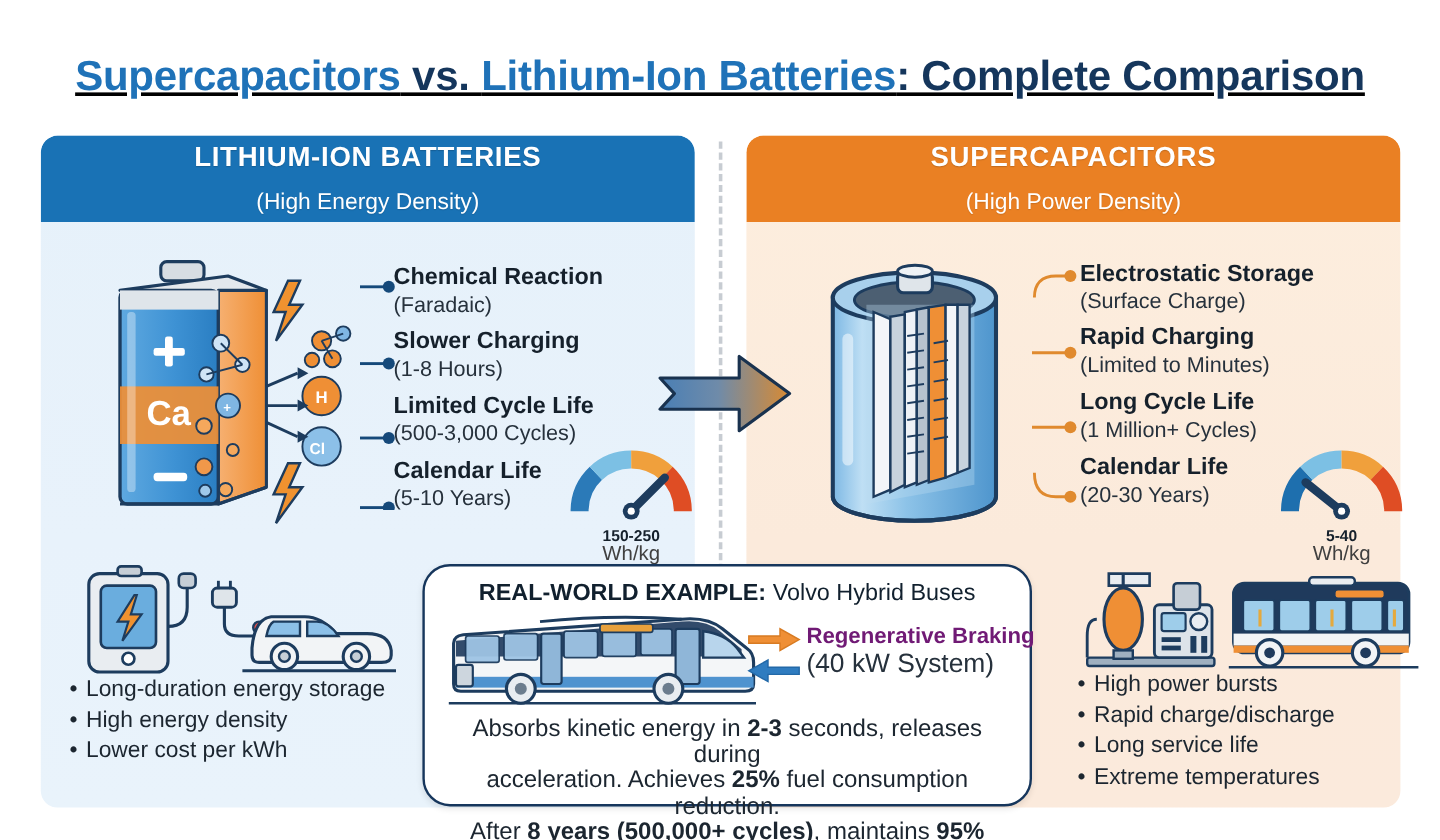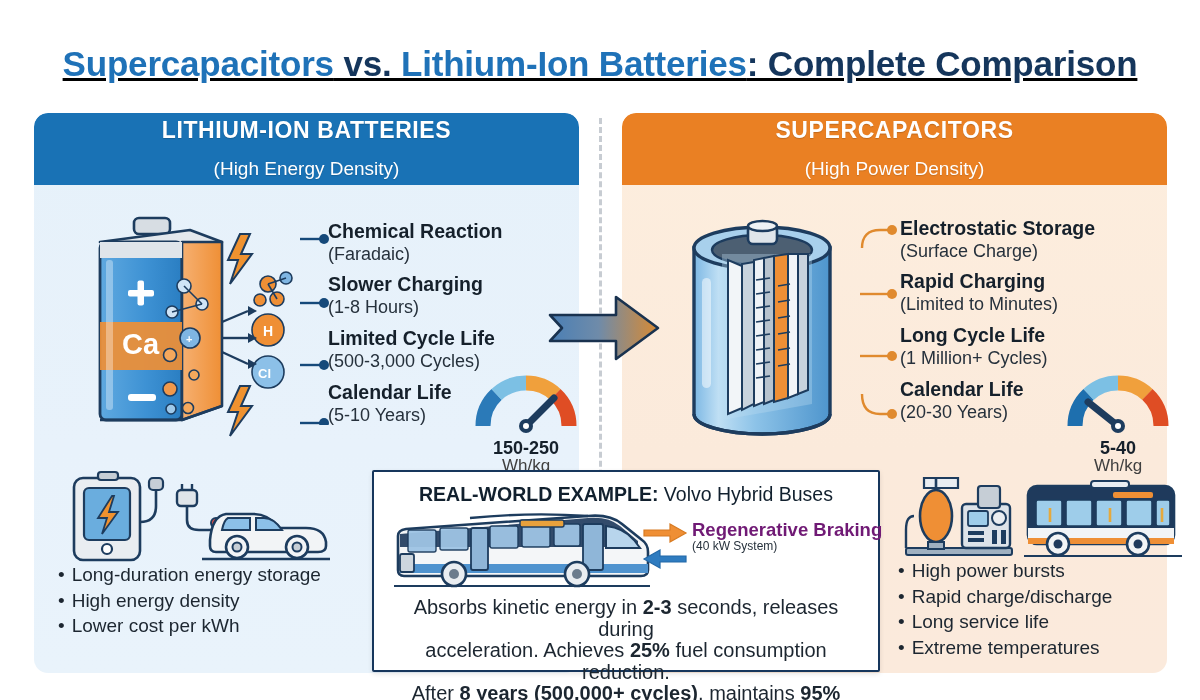--- a/index.html
+++ b/index.html
@@ -49,52 +49,51 @@
   .feat-h{font-size:19.5px;font-weight:bold;color:#15202b;line-height:1.12;white-space:nowrap;}
   .feat-s{font-size:18px;color:#26313c;line-height:1.12;margin-top:1px;white-space:nowrap;}
 
   
   .conn{position:absolute;}
 
   
   .gauge{position:absolute;text-align:center;}
   .gauge-left{left:470px;top:372px;width:112px;}
   .gauge-right{left:1062px;top:372px;width:112px;}
-  .gauge-val{font-size:18px;font-weight:bold;color:#15202b;line-height:1.02;margin-top:1px;}
+  .gauge-val{font-size:13px;font-weight:bold;color:#15202b;line-height:1.02;margin-top:1px;}
   .gauge-unit{font-size:17px;color:#404040;line-height:1.05;}
 
   
   .bul{position:absolute;font-size:19px;color:#1c2630;line-height:25.5px;}
   .bul-left{left:58px;top:562px;}
   .bul-right{left:898px;top:558px;}
   .bul li{list-style:none;white-space:nowrap;}
   .bul ul{margin:0;padding:0;}
   .bul li::before{content:"\2022";margin-right:7px;}
 
   
   .illus{position:absolute;}
   .ill-batt{left:72px;top:212px;}
   .ill-cap{left:672px;top:208px;}
   .ill-icons-l{left:60px;top:470px;}
   .ill-icons-r{left:900px;top:468px;}
 
   
   .example{
     position:absolute;left:352px;top:470px;width:504px;height:198px;
-    background:#ffffff;border:2px solid #16365c;border-radius:2px;
+    background:#ffffff;border:2px solid #16365c;border-radius:23px;
     box-shadow:0 2px 5px rgba(0,0,0,.10);
-    margin-left:20px;
   }
   .ex-title{position:absolute;left:0;top:11px;width:504px;text-align:center;
             font-size:19.5px;color:#11202e;white-space:nowrap;}
   .ex-title b{font-weight:bold;}
   .ex-bus{position:absolute;left:18px;top:36px;}
   .ex-labels{position:absolute;left:318px;top:48px;}
   .ex-lab-h{font-size:18.5px;font-weight:bold;color:#701a75;line-height:1.1;white-space:nowrap;}
-  .ex-lab-s{font-size:12px;color:#26313c;line-height:1.14;white-space:nowrap;}
+  .ex-lab-s{font-size:22px;color:#26313c;line-height:1.14;white-space:nowrap;}
   .ex-body{position:absolute;left:10px;top:125px;width:484px;text-align:center;
            font-size:20px;color:#1c2630;line-height:21.5px;}
   .ex-body b{font-weight:bold;}
   .ex-arrows{position:absolute;left:268px;top:50px;}
 </style>
 </head>
 <body>
 
 <div class="stage">
 

